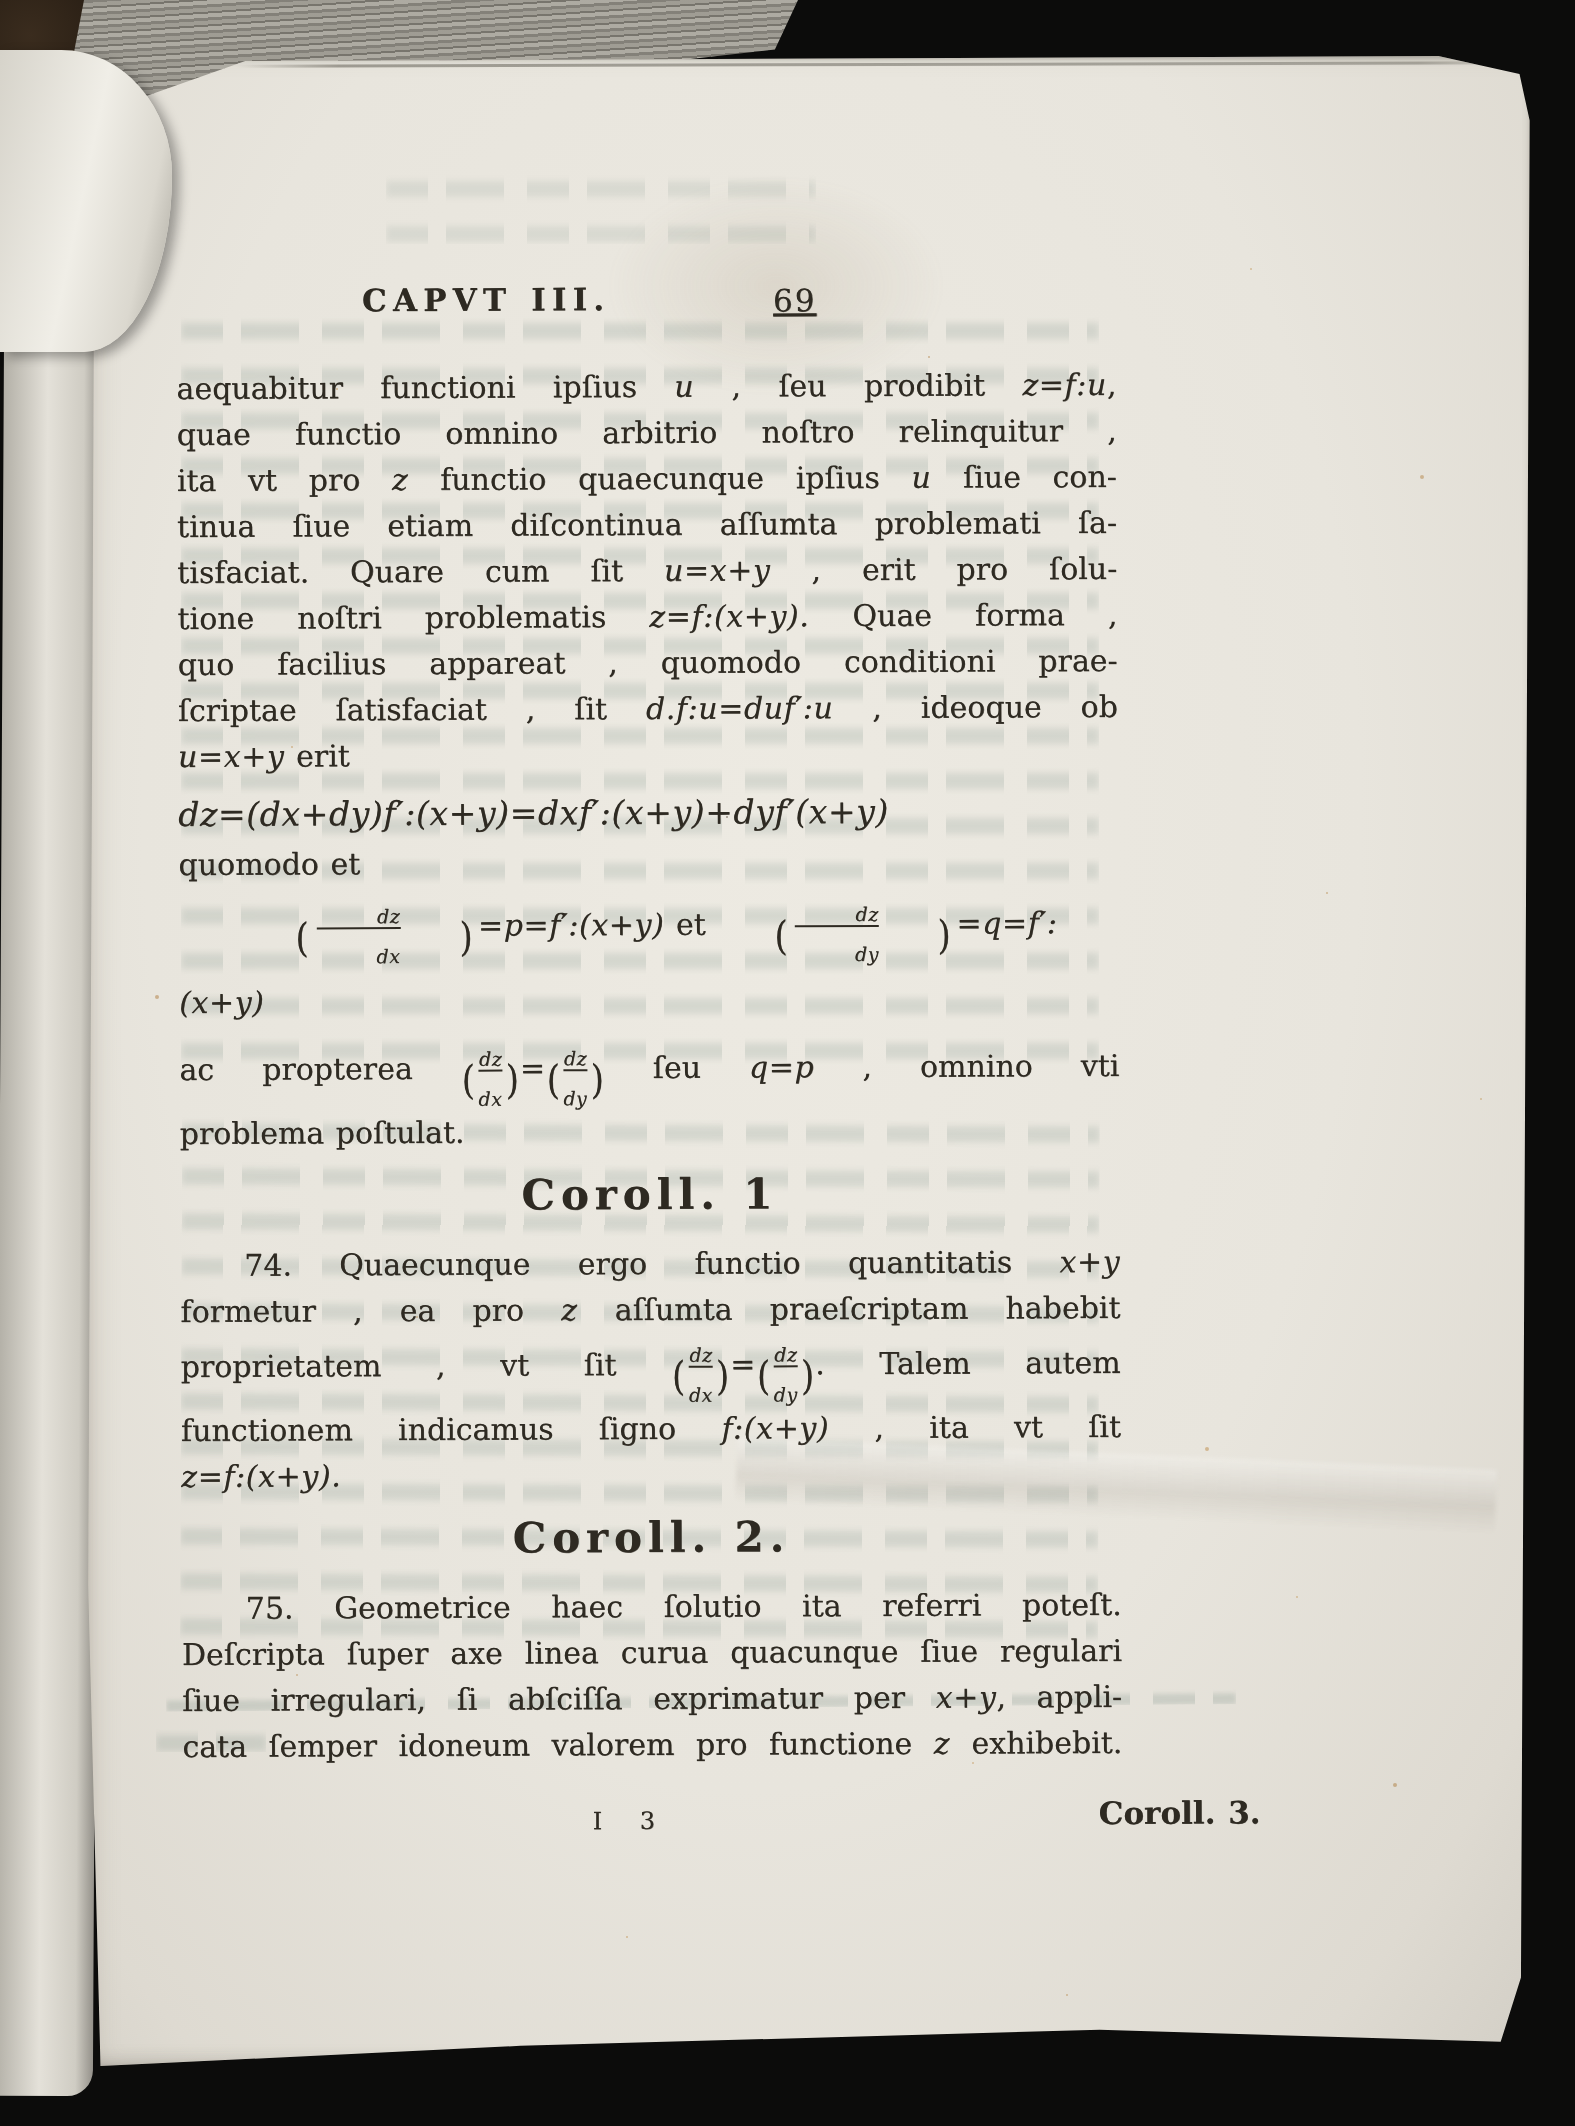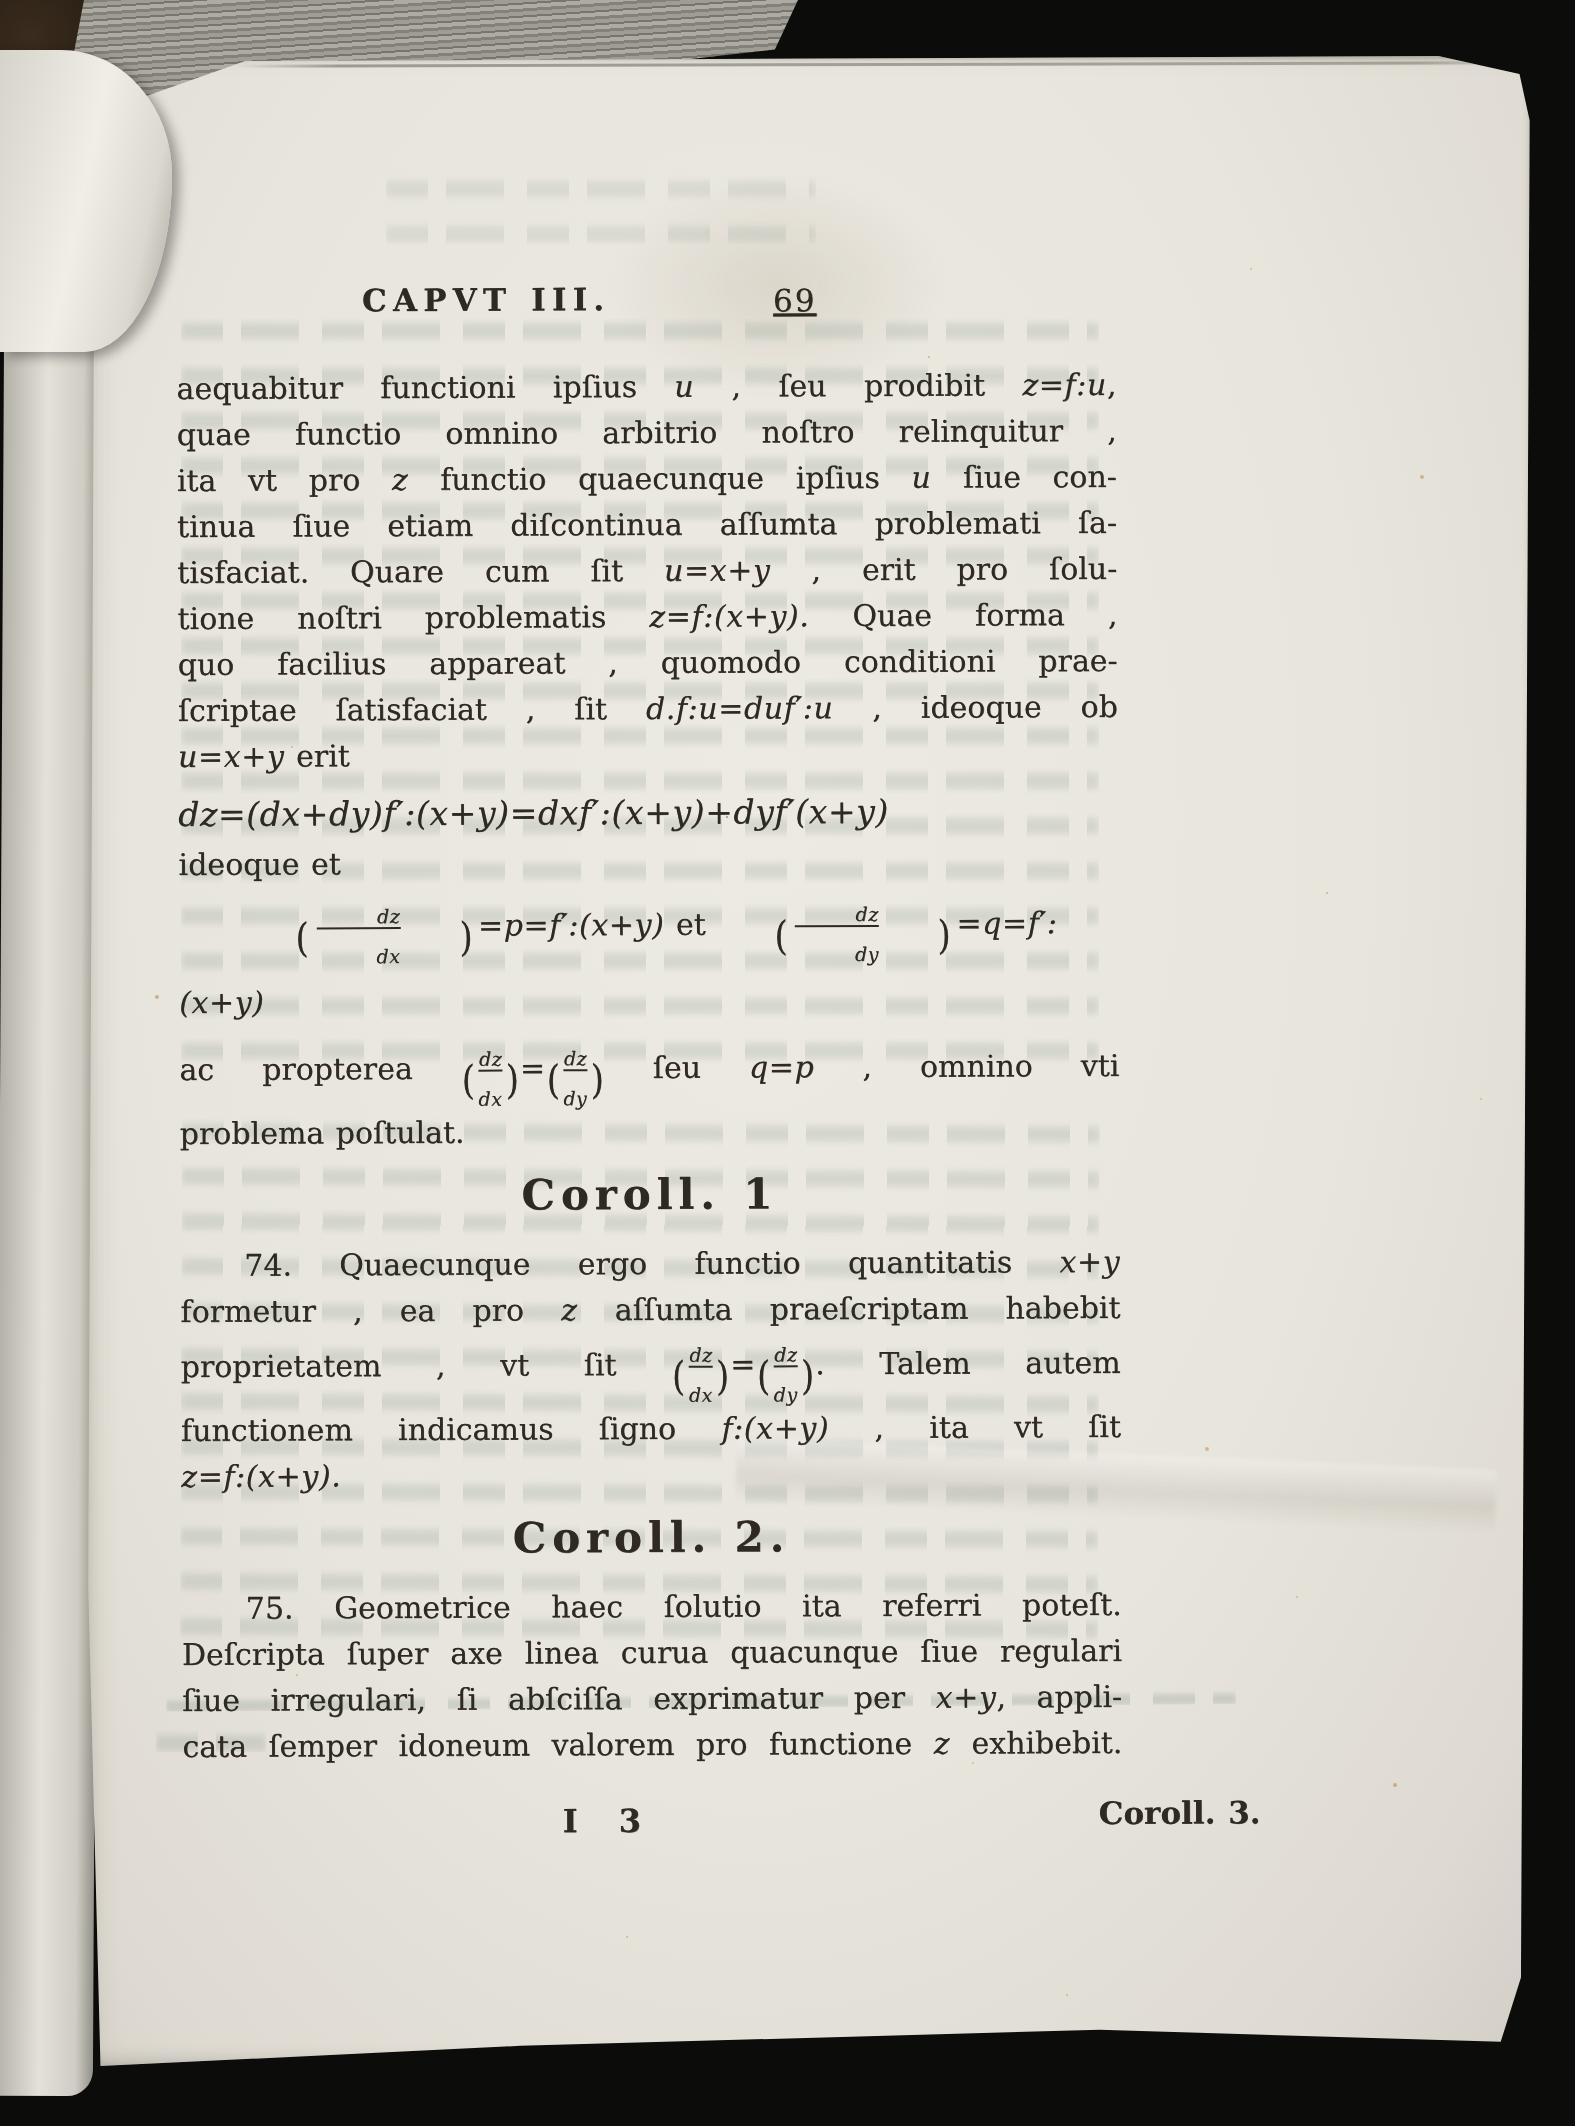--- a/index.html
+++ b/index.html
@@ -119,21 +119,21 @@
   .fr{display:inline-flex;align-items:center;vertical-align:-15px;font-style:italic;}
   .fr .stack{display:inline-flex;flex-direction:column;align-items:flex-end;font-size:19px;line-height:1.05;padding:0 2px;letter-spacing:.5px;}
   .fr .den{border-top:2px solid currentColor;padding-top:18px;}
   .fr .paren{font-size:40px;font-style:normal;line-height:1;transform:scaleX(.85);}
 
   .coroll-heading{
     text-align:center;font-size:42px;font-weight:bold;letter-spacing:.14em;
     line-height:52px;margin:14px 0 20px 0;
   }
   .page-footer{position:relative;height:56px;margin-top:30px;}
-  .signature-mark{position:absolute;left:380px;top:0;font-size:32px;font-weight:bold;letter-spacing:14px;}
+  .signature-mark{position:absolute;left:410px;top:0;font-size:24px;font-weight:normal;letter-spacing:14px;}
   .catchword{position:absolute;left:916px;top:-6px;font-size:31px;font-weight:bold;white-space:nowrap;text-align:right;}
 </style>
 </head>
 <body>
 
 <div id="stage">
   <div class="top-edges"></div>
   <div class="binding-corner"></div>
   <div class="page-stack"></div>
 
@@ -159,21 +159,21 @@
             <div class="line j"><span class="rm">aequabitur functioni ipſius </span><span class="math">u</span><span class="rm"> , ſeu prodibit </span><span class="math">z=f:u</span><span class="rm">,</span></div>
             <div class="line j"><span class="rm">quae functio omnino arbitrio noſtro relinquitur ,</span></div>
             <div class="line j"><span class="rm">ita vt pro </span><span class="math">z</span><span class="rm"> functio quaecunque ipſius </span><span class="math">u</span><span class="rm"> ſiue con-</span></div>
             <div class="line j"><span class="rm">tinua ſiue etiam diſcontinua aſſumta problemati ſa-</span></div>
             <div class="line j"><span class="rm">tisfaciat. Quare cum ſit </span><span class="math">u=x+y</span><span class="rm"> , erit pro ſolu-</span></div>
             <div class="line j"><span class="rm">tione noſtri problematis </span><span class="math">z=f:(x+y).</span><span class="rm"> Quae forma ,</span></div>
             <div class="line j"><span class="rm">quo facilius appareat , quomodo conditioni prae-</span></div>
             <div class="line j"><span class="rm">ſcriptae ſatisfaciat , ſit </span><span class="math">d.f:u=duf′:u</span><span class="rm"> , ideoque ob</span></div>
             <div class="line"><span class="math">u=x+y</span><span class="rm"> erit</span></div>
             <div class="line disp"><span class="math">dz=(dx+dy)f′:(x+y)=dxf′:(x+y)+dyf′(x+y)</span></div>
-            <div class="line"><span class="rm">ideoque et</span></div>
+            <div class="line"><span class="rm">quomodo et</span></div>
             <div class="line fline" style="text-indent: 60px;"><span class="fr">
                 <span class="paren">(</span>
                 <span class="stack">
                   <span class="num">dz</span>
                   <span class="den">dx</span>
                 </span>
                 <span class="paren">)</span>
               </span><span class="math">=p=f′:(x+y)</span><span class="rm"> et </span><span class="fr">
                 <span class="paren">(</span>
                 <span class="stack">

